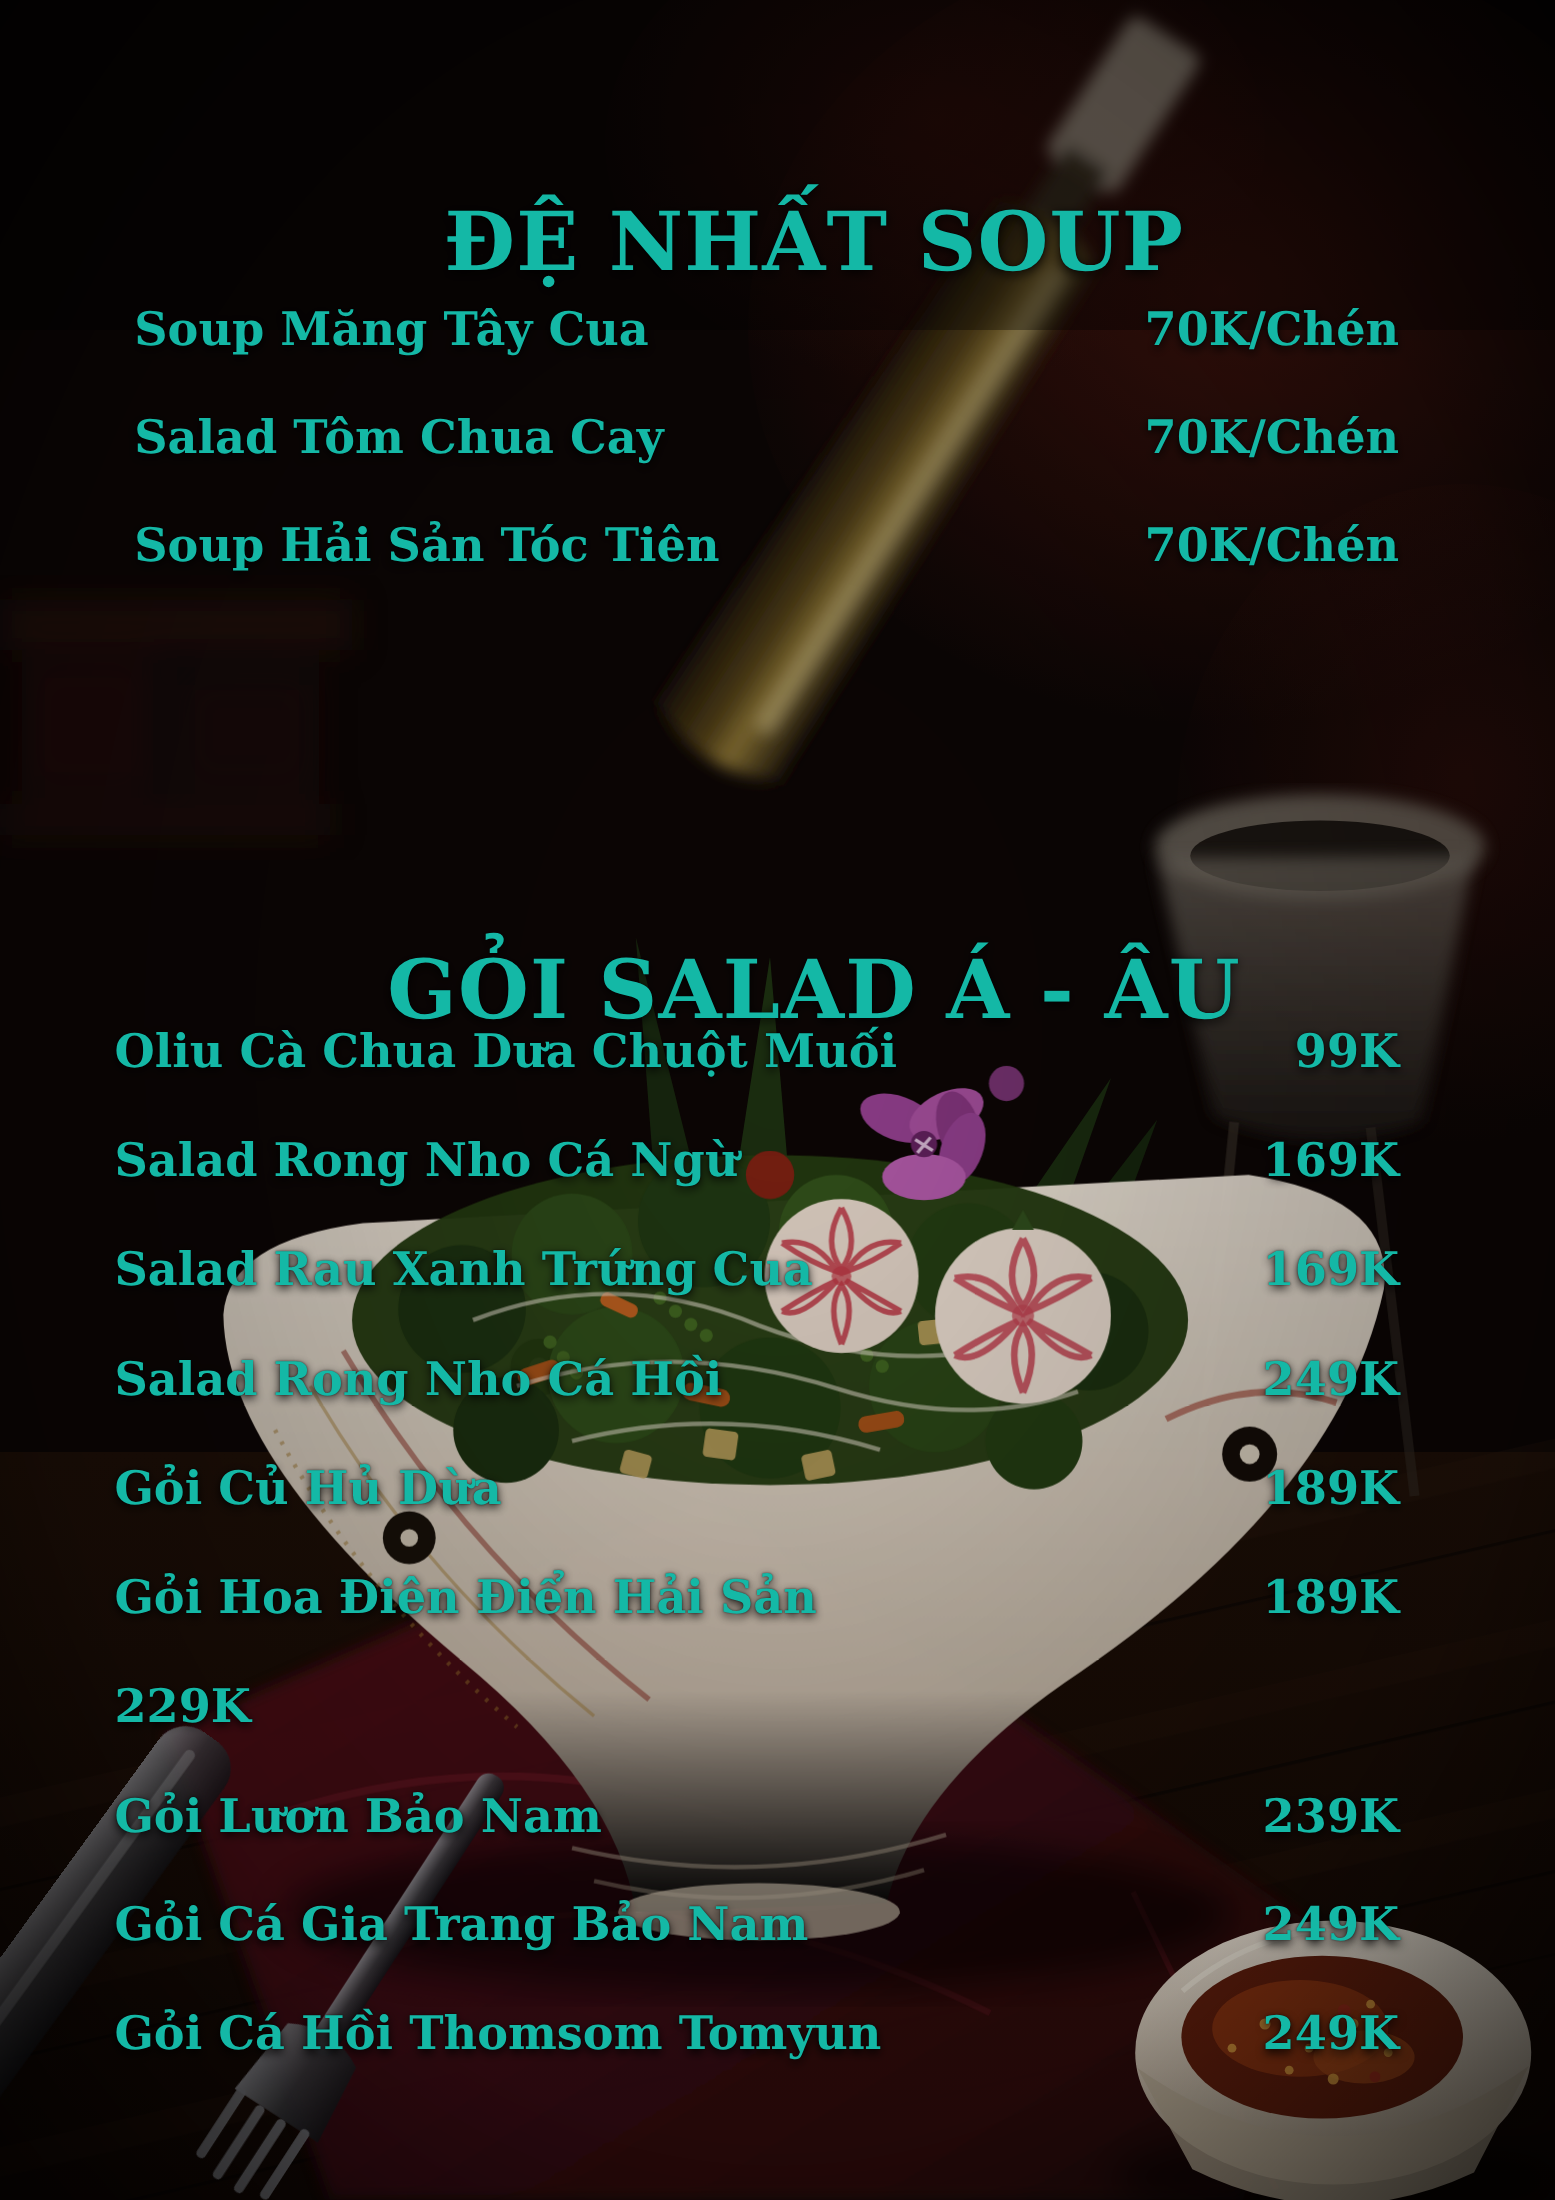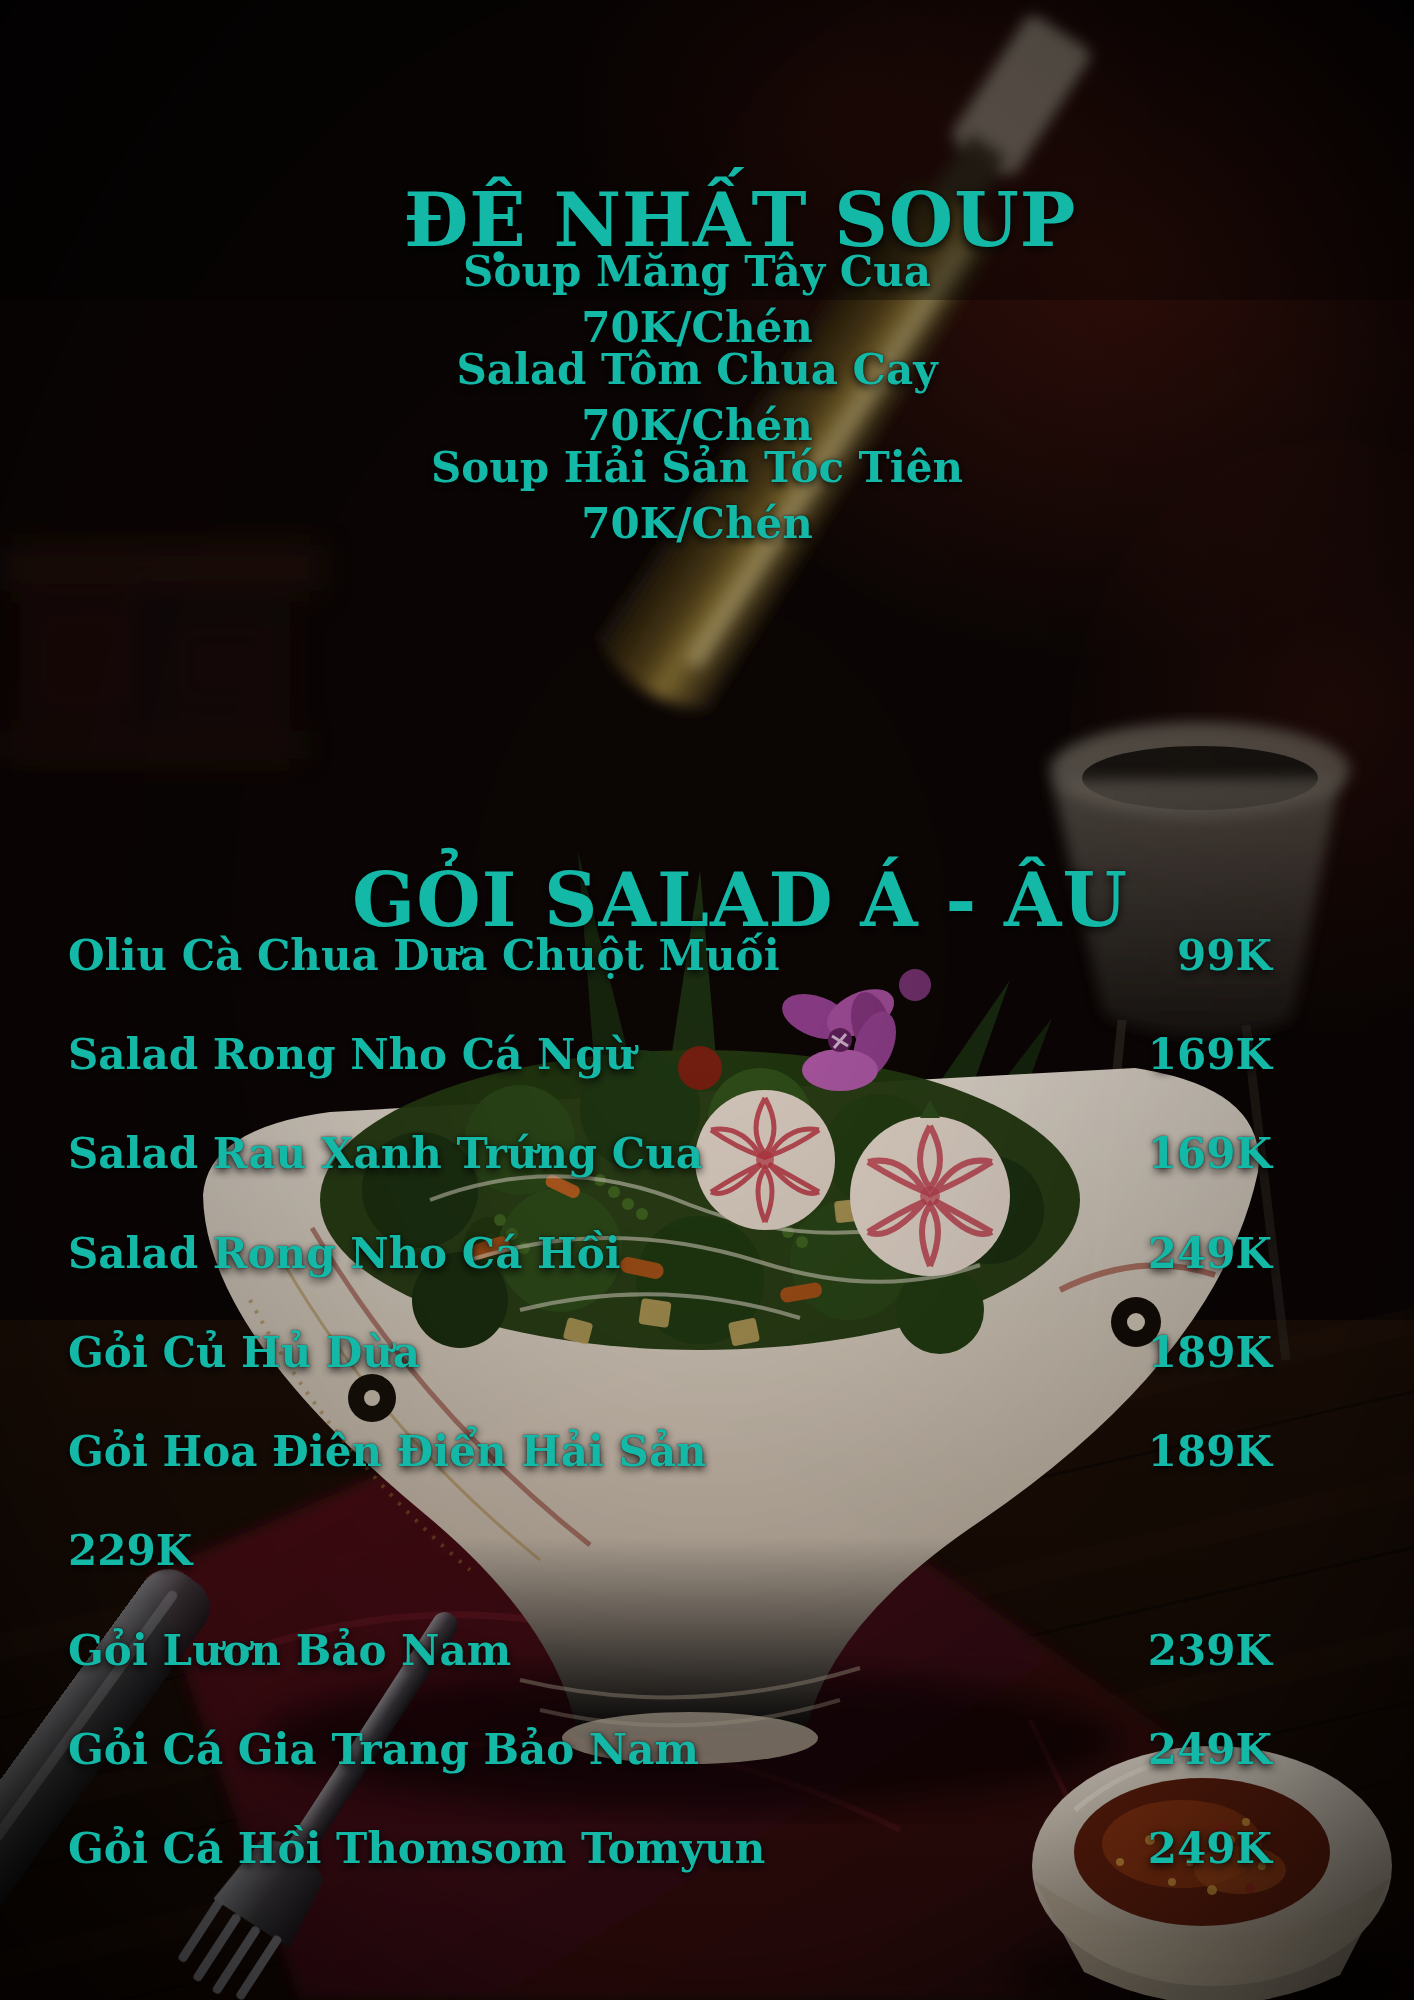--- a/index.html
+++ b/index.html
@@ -18,22 +18,22 @@
   }
   .t1{top:122px;}
   .t2{top:802px;}
   .rows{position:absolute;left:0;right:0;z-index:2;}
   .rows-soup{top:251px;}
   .rows-salad{top:906px;}
   .row{
     display:flex;align-items:center;justify-content:space-between;
     padding:0 142px 0 122px;
   }
-  .rows-soup .row{height:98px;flex-direction:column;}
-  .rows-salad .row{height:99.3px;padding-left:68px;}
+  .rows-soup .row{height:98px;}
+  .rows-salad .row{height:99.3px;padding-left:104px;}
   .nm,.pr{
     font-size:42px;line-height:1;white-space:nowrap;
     text-shadow:0 3px 9px rgba(0,0,0,.9),0 0 2px rgba(0,0,0,.65);
   }
   .pr{text-align:right;}
 </style>
 </head>
 <body>
 
 <div class="poster">

